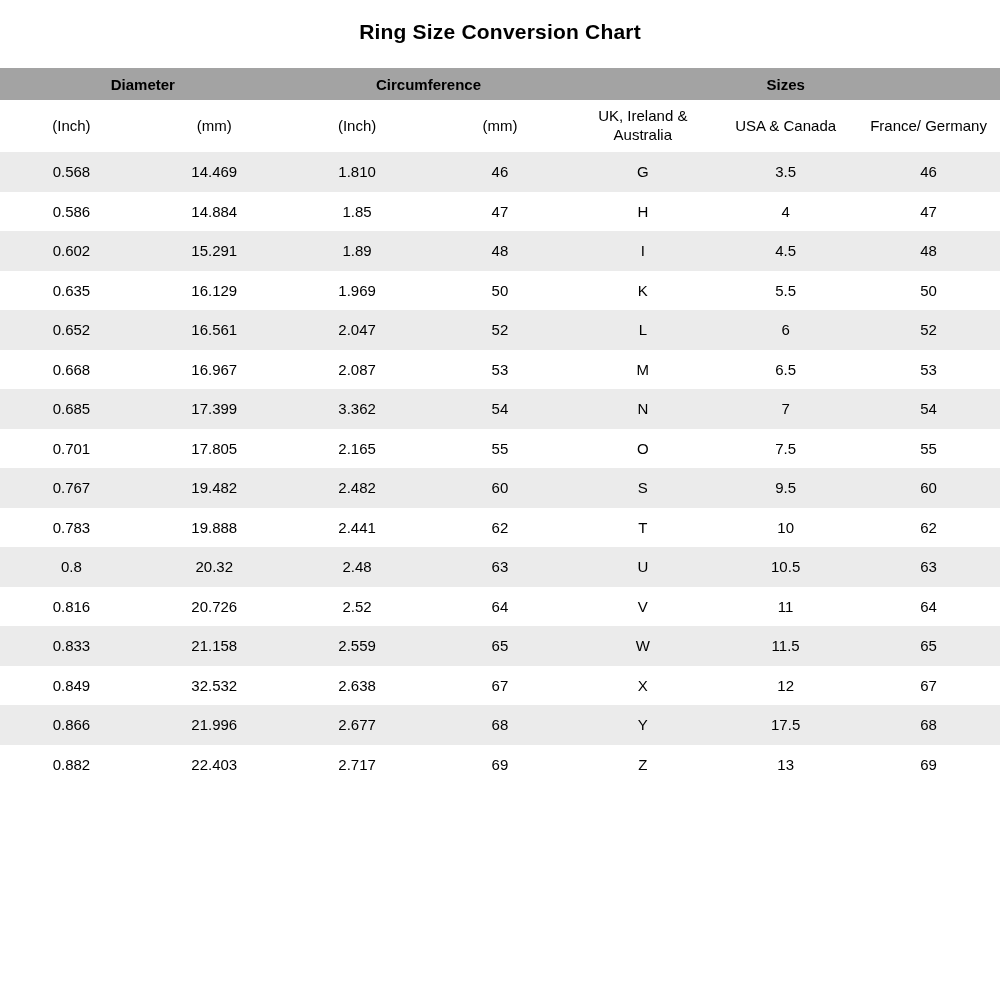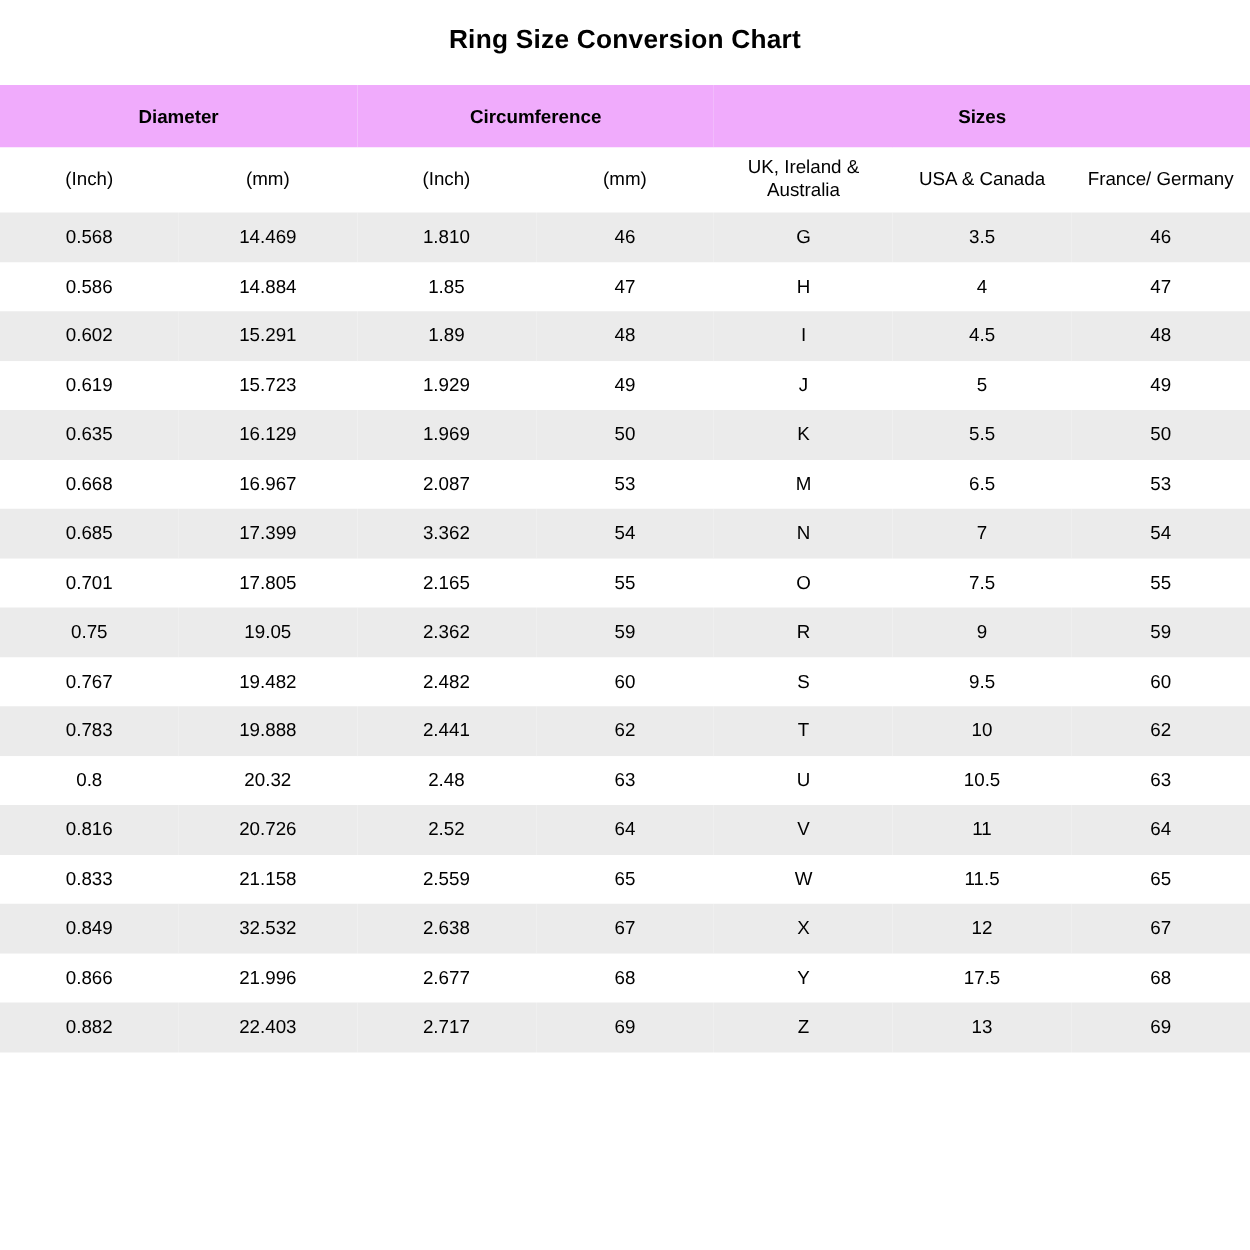--- a/index.html
+++ b/index.html
@@ -30,22 +30,22 @@
     border-collapse: collapse;
     table-layout: fixed;
   }
   table.conversion th, table.conversion td {
     padding: 0;
     text-align: center;
     vertical-align: middle;
     font-size: 15px;
   }
   tr.group-row th {
-    height: 50px;
-    background: #f0abfc;
+    height: 32px;
+    background: #a3a3a3;
     font-weight: bold;
     font-size: 15px;
   }
   tr.sub-row th {
     height: 52px;
     background: #ffffff;
     font-weight: normal;
     line-height: 1.25;
   }
   tr.sub-row th .wrap {
@@ -108,38 +108,38 @@
         <tr>
           <td>0.602</td>
           <td>15.291</td>
           <td>1.89</td>
           <td>48</td>
           <td>I</td>
           <td>4.5</td>
           <td>48</td>
         </tr>
         <tr>
-          <td>0.619</td>
-          <td>15.723</td>
-          <td>1.929</td>
-          <td>49</td>
-          <td>J</td>
-          <td>5</td>
-          <td>49</td>
-        </tr>
-        <tr>
           <td>0.635</td>
           <td>16.129</td>
           <td>1.969</td>
           <td>50</td>
           <td>K</td>
           <td>5.5</td>
           <td>50</td>
         </tr>
         <tr>
+          <td>0.652</td>
+          <td>16.561</td>
+          <td>2.047</td>
+          <td>52</td>
+          <td>L</td>
+          <td>6</td>
+          <td>52</td>
+        </tr>
+        <tr>
           <td>0.668</td>
           <td>16.967</td>
           <td>2.087</td>
           <td>53</td>
           <td>M</td>
           <td>6.5</td>
           <td>53</td>
         </tr>
         <tr>
           <td>0.685</td>
@@ -153,29 +153,20 @@
         <tr>
           <td>0.701</td>
           <td>17.805</td>
           <td>2.165</td>
           <td>55</td>
           <td>O</td>
           <td>7.5</td>
           <td>55</td>
         </tr>
         <tr>
-          <td>0.75</td>
-          <td>19.05</td>
-          <td>2.362</td>
-          <td>59</td>
-          <td>R</td>
-          <td>9</td>
-          <td>59</td>
-        </tr>
-        <tr>
           <td>0.767</td>
           <td>19.482</td>
           <td>2.482</td>
           <td>60</td>
           <td>S</td>
           <td>9.5</td>
           <td>60</td>
         </tr>
         <tr>
           <td>0.783</td>

